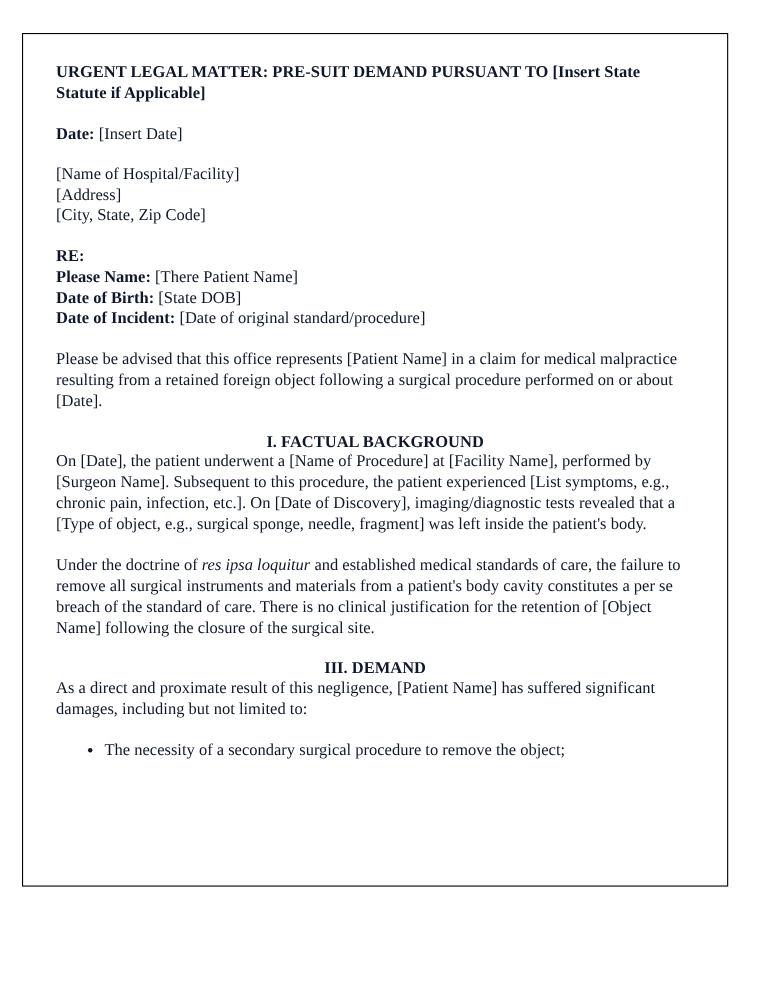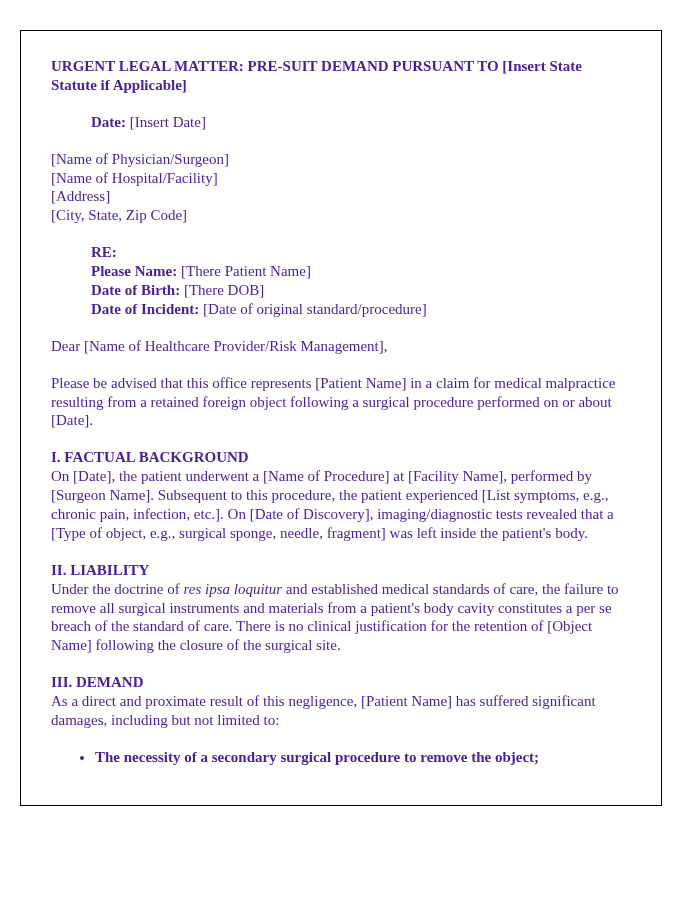--- a/index.html
+++ b/index.html
@@ -6,96 +6,93 @@
     margin: 0;
     padding: 0;
     background: #ffffff;
   }
   .canvas {
     position: relative;
     width: 680px;
     height: 900px;
     background: #ffffff;
     font-family: "Liberation Serif", "DejaVu Serif", serif;
-    color: #4c1d95;
+    color: #0f172a;
   }
   .page {
     position: absolute;
     left: 20px;
     top: 30px;
     width: 642px;
     height: 776px;
     border: 1.5px solid #000000;
     box-sizing: border-box;
     padding: 26px 30px 0 30px;
     overflow: hidden;
     background: #ffffff;
   }
   .page p, .page div.block {
     margin: 0 0 18px 0;
     font-size: 15px;
     line-height: 1.26;
   }
   .line { margin: 0; }
-  .b { font-weight: bold; margin-left: 40px; }
+  .b { font-weight: bold; }
   .i { font-style: italic; }
   .title {
     font-weight: bold;
     font-size: 15.5px;
   }
   .heading {
     font-weight: bold;
     margin: 0 0 0 0 !important;
+    text-align: center;
   }
   .section-body {
     margin-top: 0 !important;
   }
   ul.bullets {
     margin: 0 0 18px 0;
     padding-left: 44px;
     font-size: 15px;
     line-height: 1.26;
   }
   ul.bullets li {
     margin: 0 0 2px 0;
-    font-weight: bold;
   }
 </style>
 </head>
 <body>
 
 <div class="canvas">
   <div class="page">
 
     <p class="title">URGENT LEGAL MATTER: PRE-SUIT DEMAND PURSUANT TO [Insert State Statute if Applicable]</p>
 
     <p class="block"><span class="b">Date:</span> <span>[Insert Date]</span></p>
 
     <div class="block">
-      <div class="line">[Name of Physician/Surgeon]</div>
       <div class="line">[Name of Hospital/Facility]</div>
       <div class="line">[Address]</div>
       <div class="line">[City, State, Zip Code]</div>
     </div>
 
     <div class="block">
       <div class="line b">RE:</div>
       <div class="line"><span class="b">Please Name:</span> <span>[There Patient Name]</span></div>
-      <div class="line"><span class="b">Date of Birth:</span> <span>[There DOB]</span></div>
+      <div class="line"><span class="b">Date of Birth:</span> <span>[State DOB]</span></div>
       <div class="line"><span class="b">Date of Incident:</span> <span>[Date of original standard/procedure]</span></div>
     </div>
 
-    <p class="block">Dear [Name of Healthcare Provider/Risk Management],</p>
 
     <p class="block">Please be advised that this office represents [Patient Name] in a claim for medical malpractice resulting from a retained foreign object following a surgical procedure performed on or about [Date].</p>
 
     <p class="heading">I. FACTUAL BACKGROUND</p>
     <p class="block section-body">On [Date], the patient underwent a [Name of Procedure] at [Facility Name], performed by [Surgeon Name]. Subsequent to this procedure, the patient experienced [List symptoms, e.g., chronic pain, infection, etc.]. On [Date of Discovery], imaging/diagnostic tests revealed that a [Type of object, e.g., surgical sponge, needle, fragment] was left inside the patient's body.</p>
 
-    <p class="heading">II. LIABILITY</p>
     <p class="block section-body"><span>Under the doctrine of </span><span class="i">res ipsa loquitur</span><span> and established medical standards of care, the failure to remove all surgical instruments and materials from a patient's body cavity constitutes a per se breach of the standard of care. There is no clinical justification for the retention of [Object Name] following the closure of the surgical site.</span></p>
 
     <p class="heading">III. DEMAND</p>
     <p class="block section-body">As a direct and proximate result of this negligence, [Patient Name] has suffered significant damages, including but not limited to:</p>
 
     <ul class="bullets">
       <li>The necessity of a secondary surgical procedure to remove the object;</li>
 
     </ul>
 

